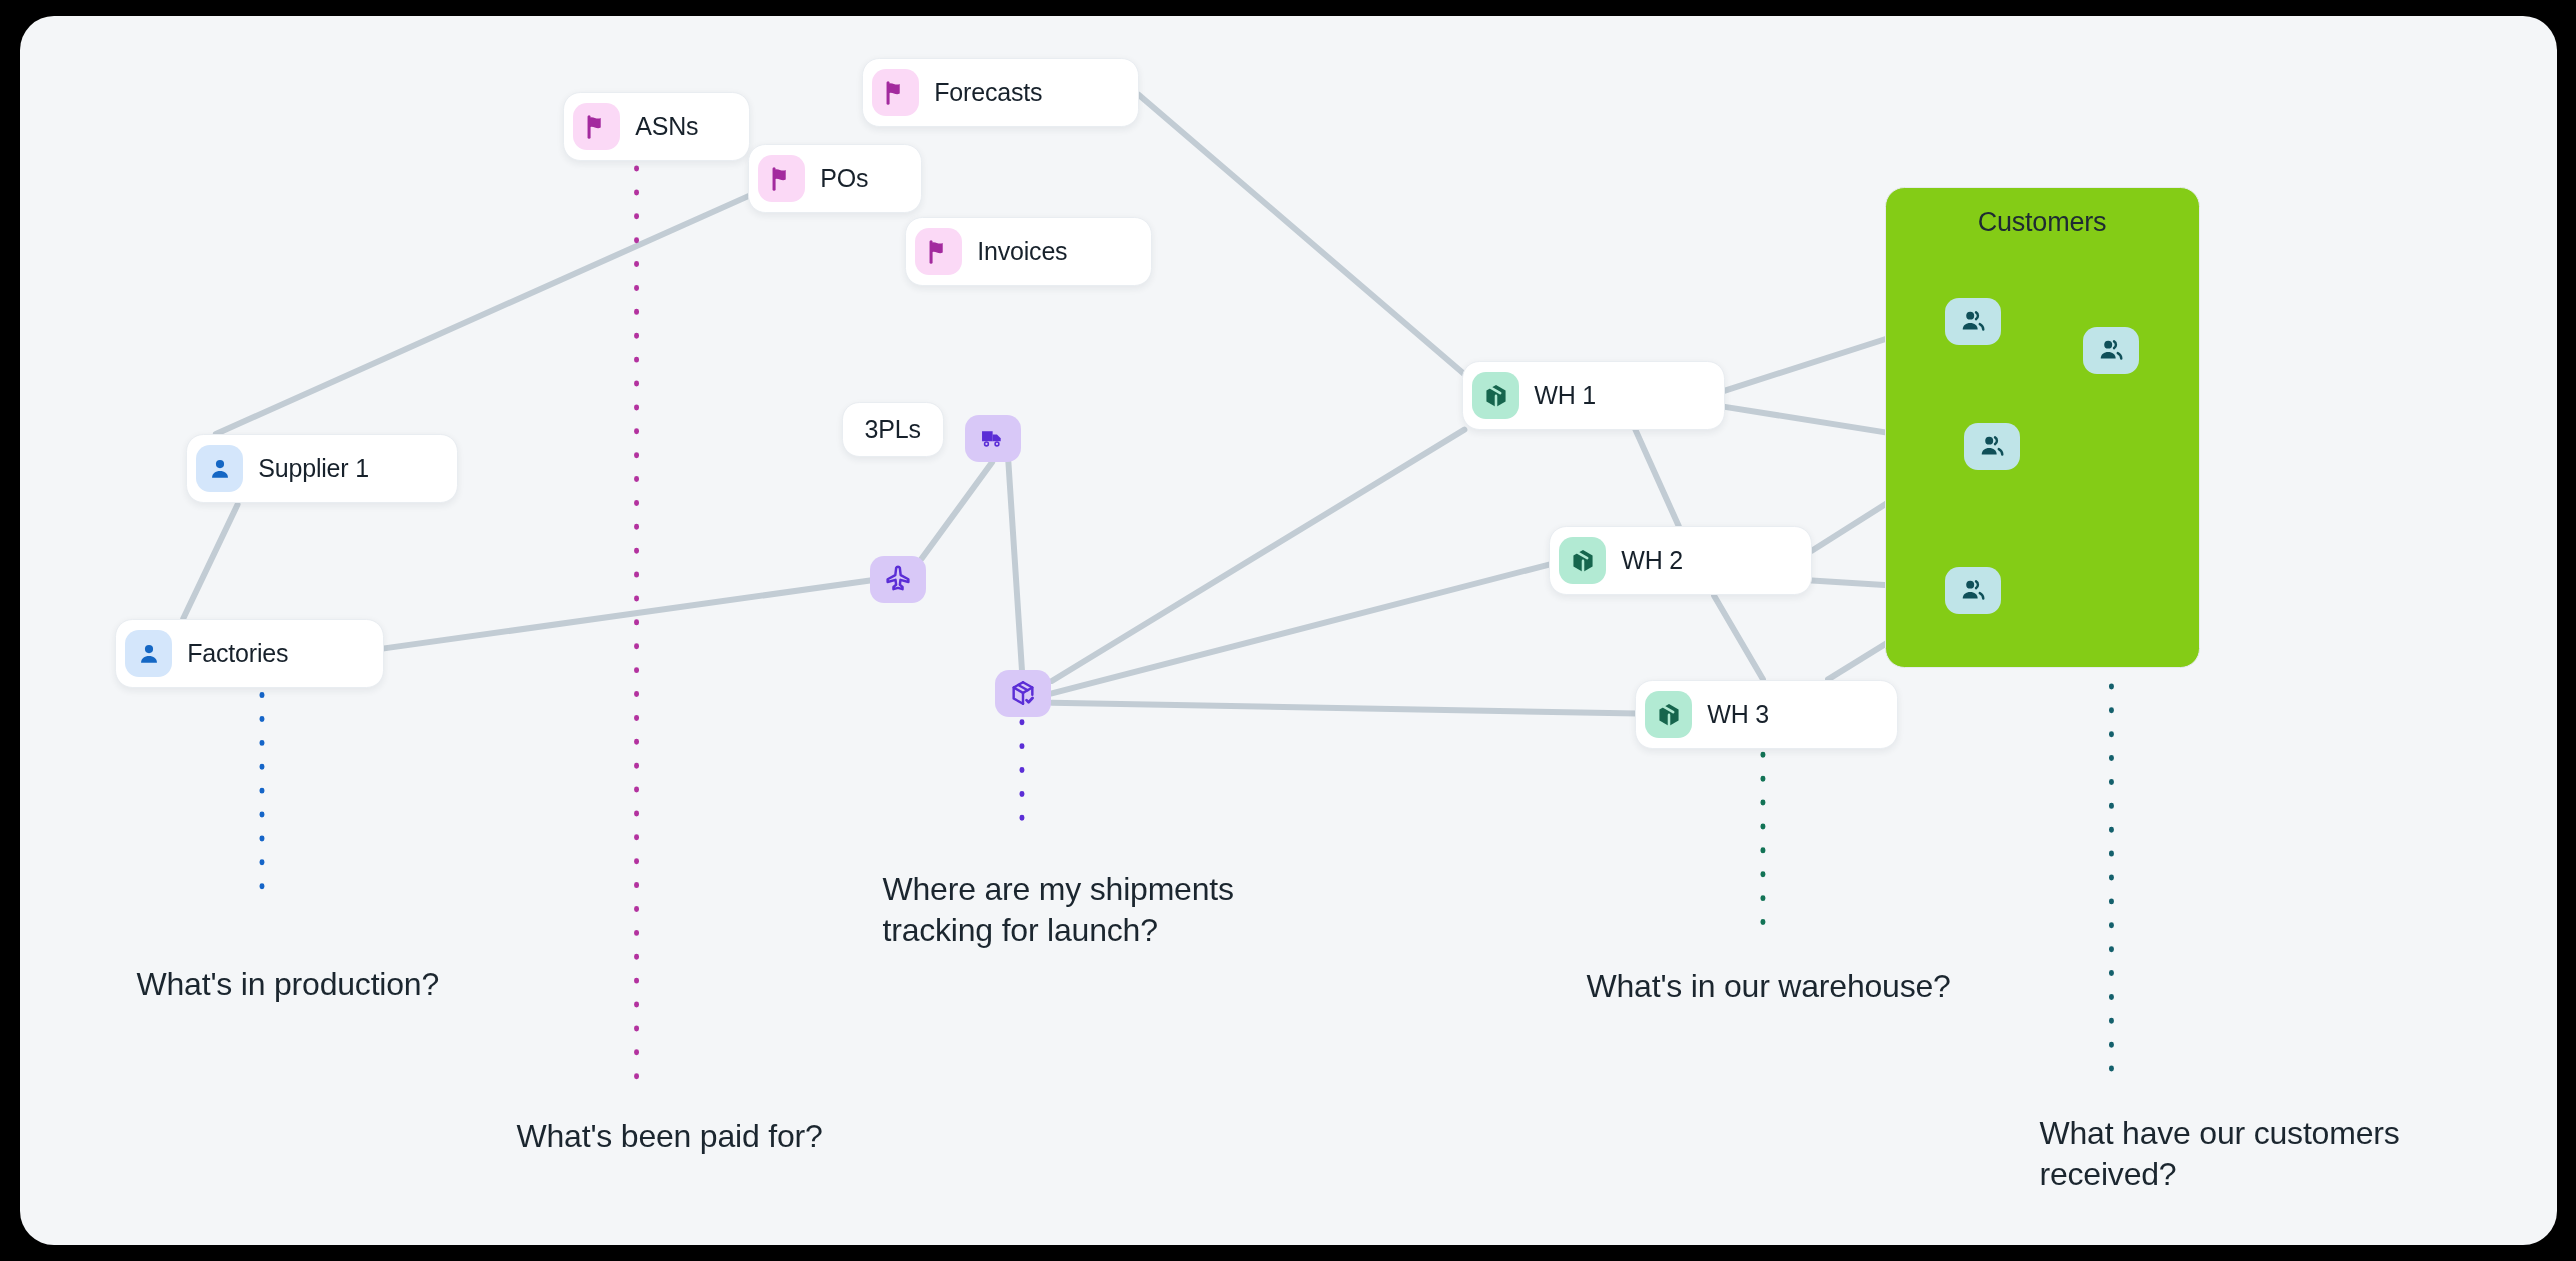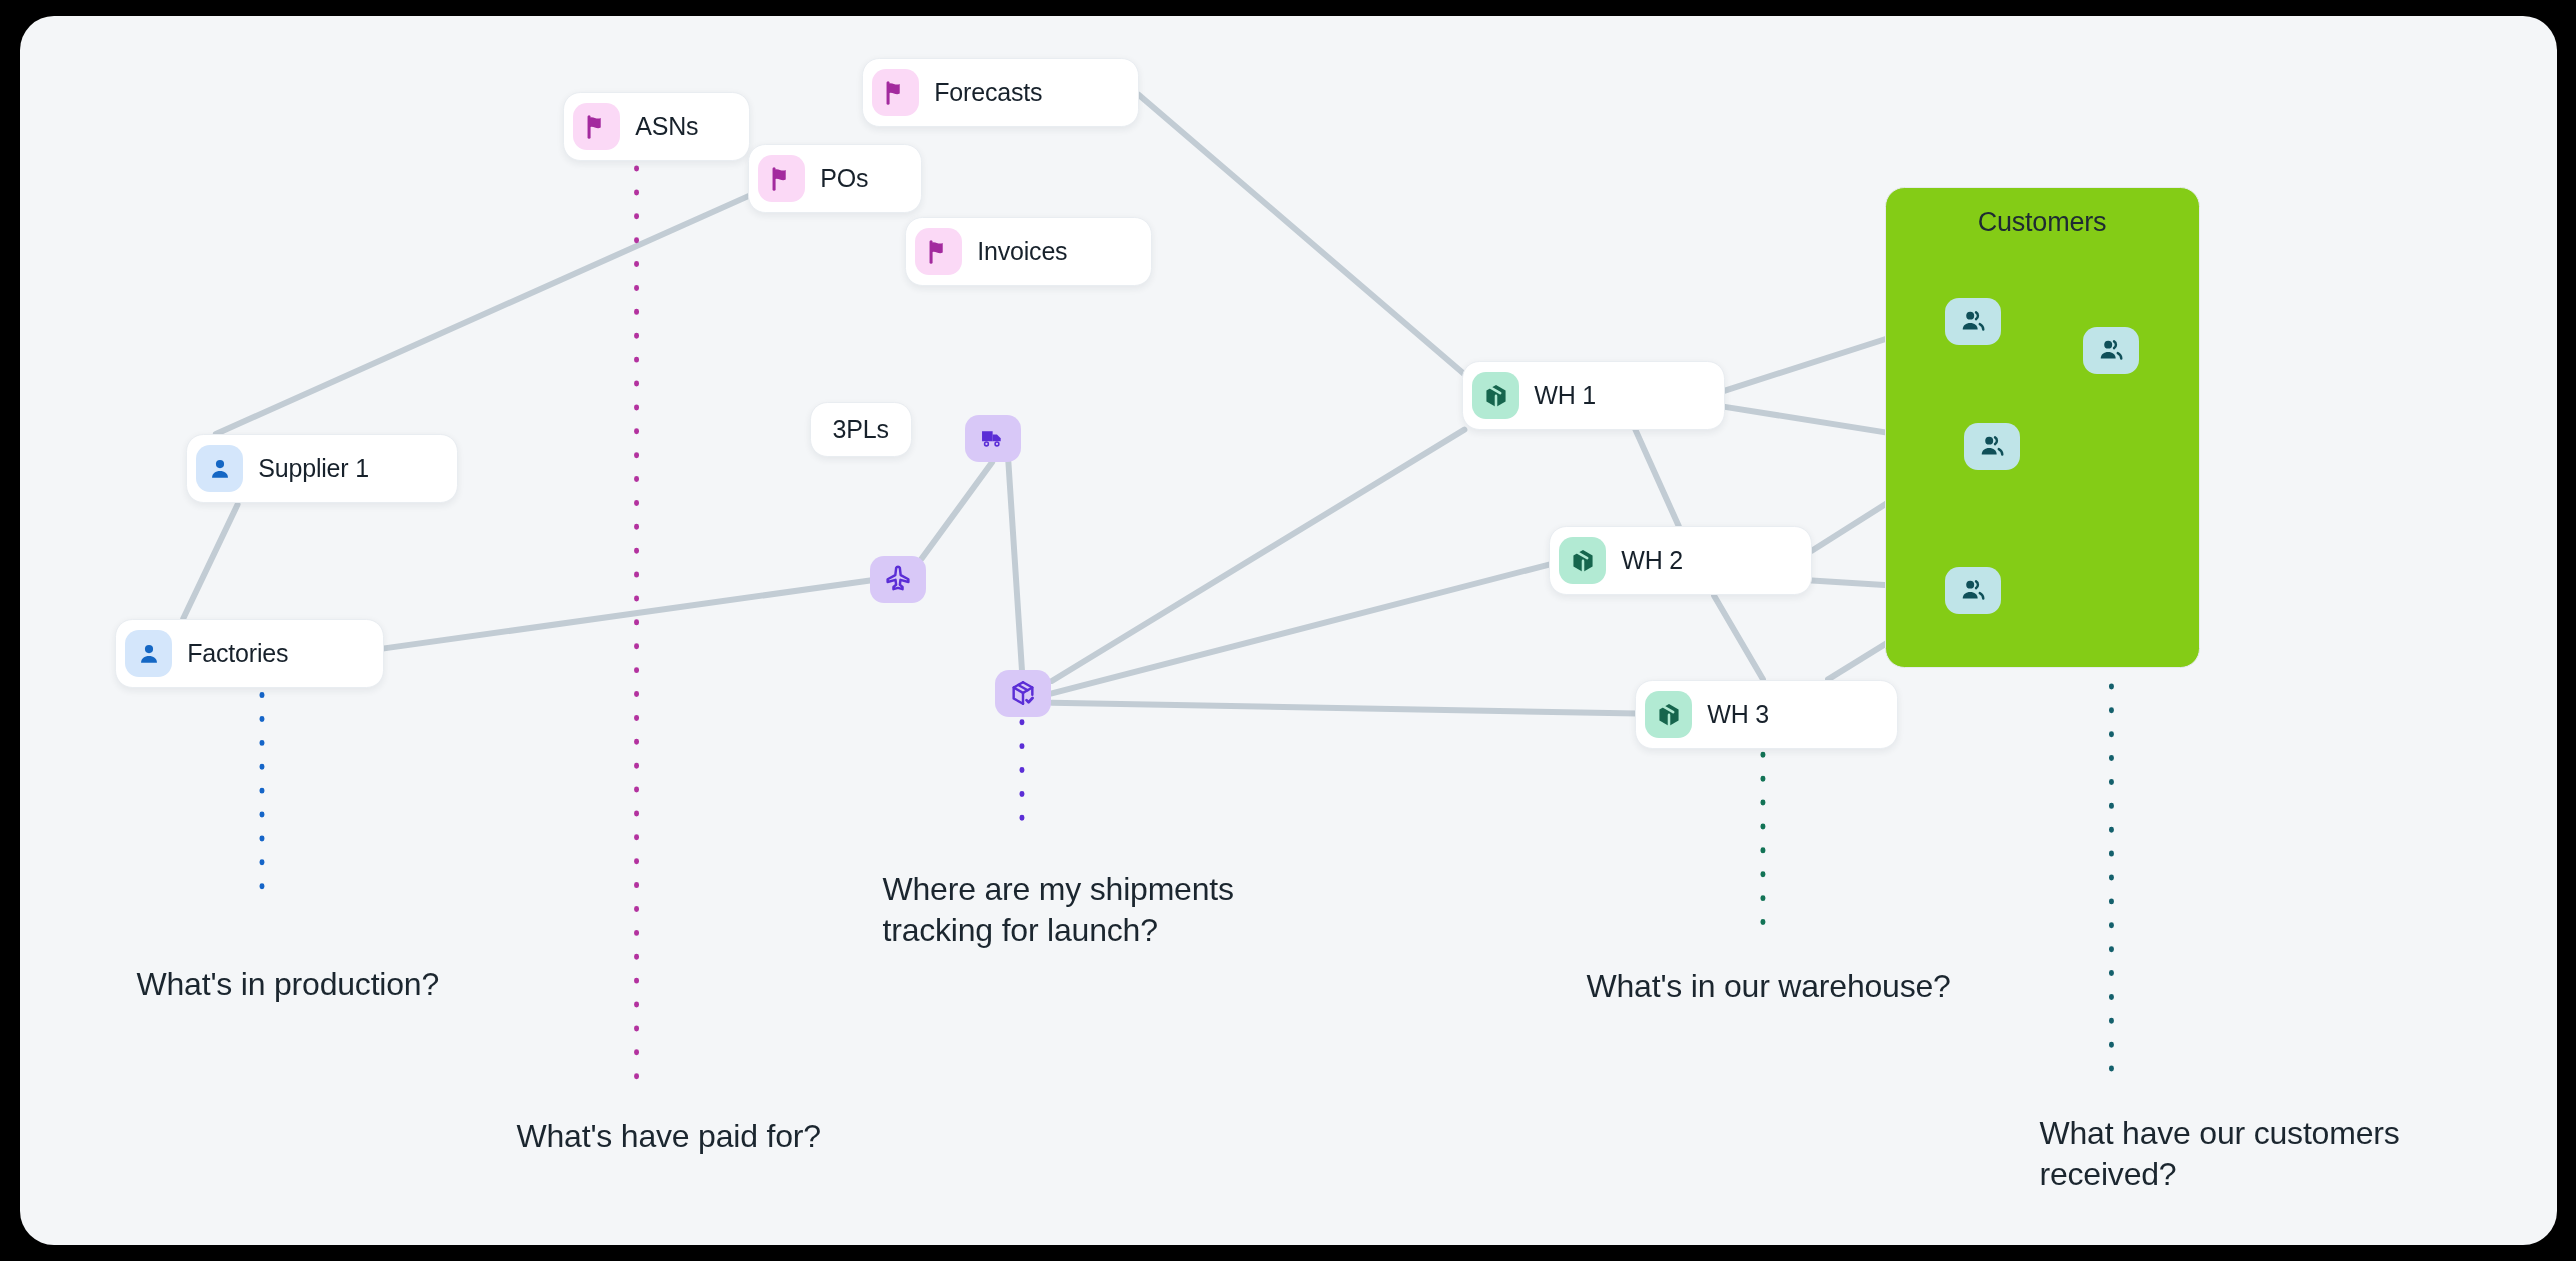--- a/index.html
+++ b/index.html
@@ -198,21 +198,21 @@
       </div>
       <div class="card" style="left: 95px; top: 603px; min-width: 269px;">
         <span class="icon-tile tile-blue">
           <svg width="28" height="28" viewBox="0 0 24 24">
             <circle cx="12" cy="7.8" r="3.5" fill="#1567c4"></circle>
             <path d="M5.2 19.4c0-3.5 3.1-5.6 6.8-5.6s6.8 2.1 6.8 5.6z" fill="#1567c4"></path>
           </svg>
         </span>
         <span class="card-label">Factories</span>
       </div>
-      <div class="card plain" style="left: 790px; top: 386px;">
+      <div class="card plain" style="left: 822px; top: 386px;">
         <span class="card-label">3PLs</span>
       </div>
       <div class="bare-node tile-purple wide" style="left: 945px; top: 399px;">
         <span><svg width="28" height="28" viewBox="0 0 24 24">
             <path d="M2.6 6.2h9.1v8.6H2.6z" fill="#5b2ed6"></path>
             <path d="M11.7 9.1h3.7l3.2 3.1v2.6h-6.9z" fill="#5b2ed6"></path>
             <circle cx="6.4" cy="17.1" r="2.3" fill="#5b2ed6"></circle>
             <circle cx="6.4" cy="17.1" r="0.95" fill="#d8c8f7"></circle>
             <circle cx="15.4" cy="17.1" r="2.3" fill="#5b2ed6"></circle>
             <circle cx="15.4" cy="17.1" r="0.95" fill="#d8c8f7"></circle>
@@ -291,21 +291,21 @@
         <span><svg width="28" height="28" viewBox="0 0 24 24">
             <circle cx="9.6" cy="7.4" r="3.4" fill="#0f4f58"></circle>
             <path d="M3.2 19.2c0-3.4 2.9-5.4 6.4-5.4s6.4 2 6.4 5.4z" fill="#0f4f58"></path>
             <path d="M14.6 4.6a3.4 3.4 0 0 1 0 5.8" fill="none" stroke="#0f4f58" stroke-width="2.1" stroke-linecap="round" stroke-linejoin="round"></path>
             <path d="M17.8 14.6c1.8.9 3 2.5 3 4.6" fill="none" stroke="#0f4f58" stroke-width="2.1" stroke-linecap="round" stroke-linejoin="round"></path>
           </svg></span>
       </div>
     </div>
   <div id="annot-host">
       <div class="annotation" style="left: 117px; top: 948px;">What's in production?</div>
-      <div class="annotation" style="left: 497px; top: 1100px;">What's have paid for?</div>
+      <div class="annotation" style="left: 497px; top: 1100px;">What's been paid for?</div>
       <div class="annotation" style="left: 863px; top: 853px;">Where are my shipments
 tracking for launch?</div>
       <div class="annotation" style="left: 1567px; top: 950px;">What's in our warehouse?</div>
       <div class="annotation" style="left: 2020px; top: 1097px;">What have our customers
 received?</div>
     </div>
 </div>
 
 
 </body></html>

